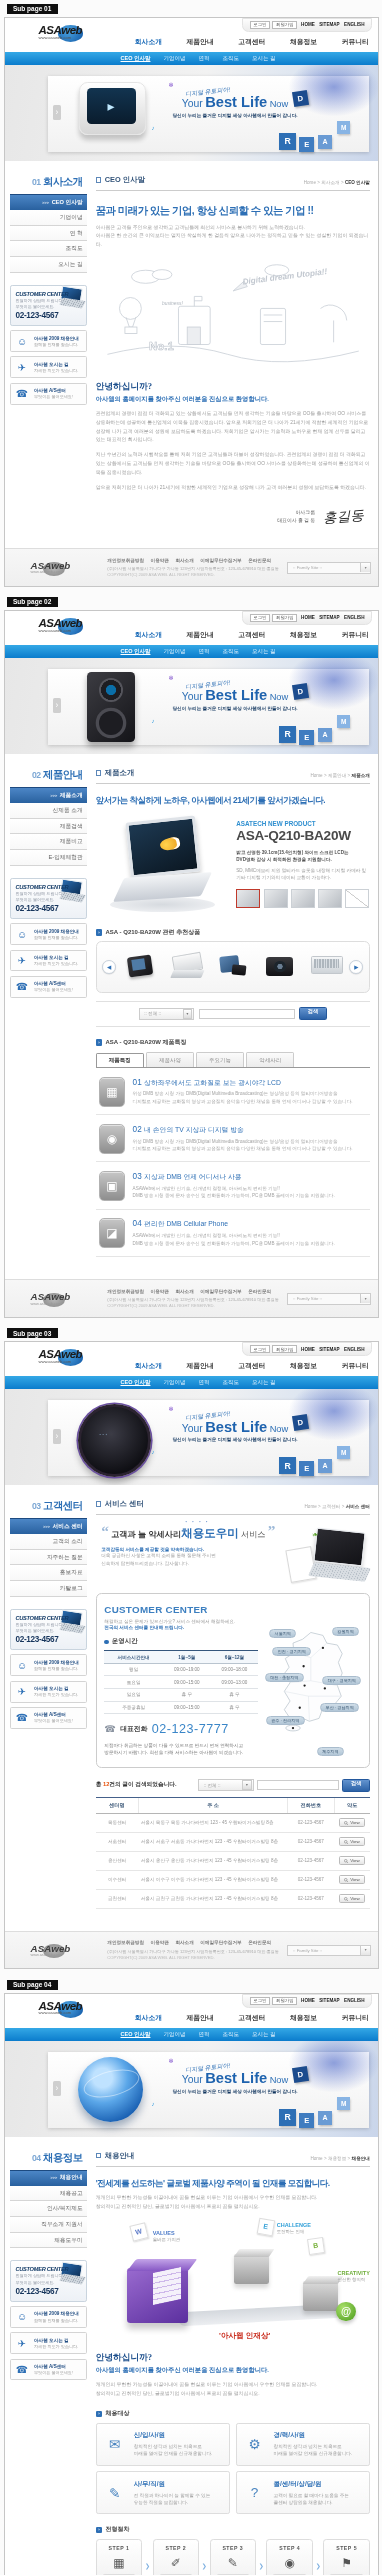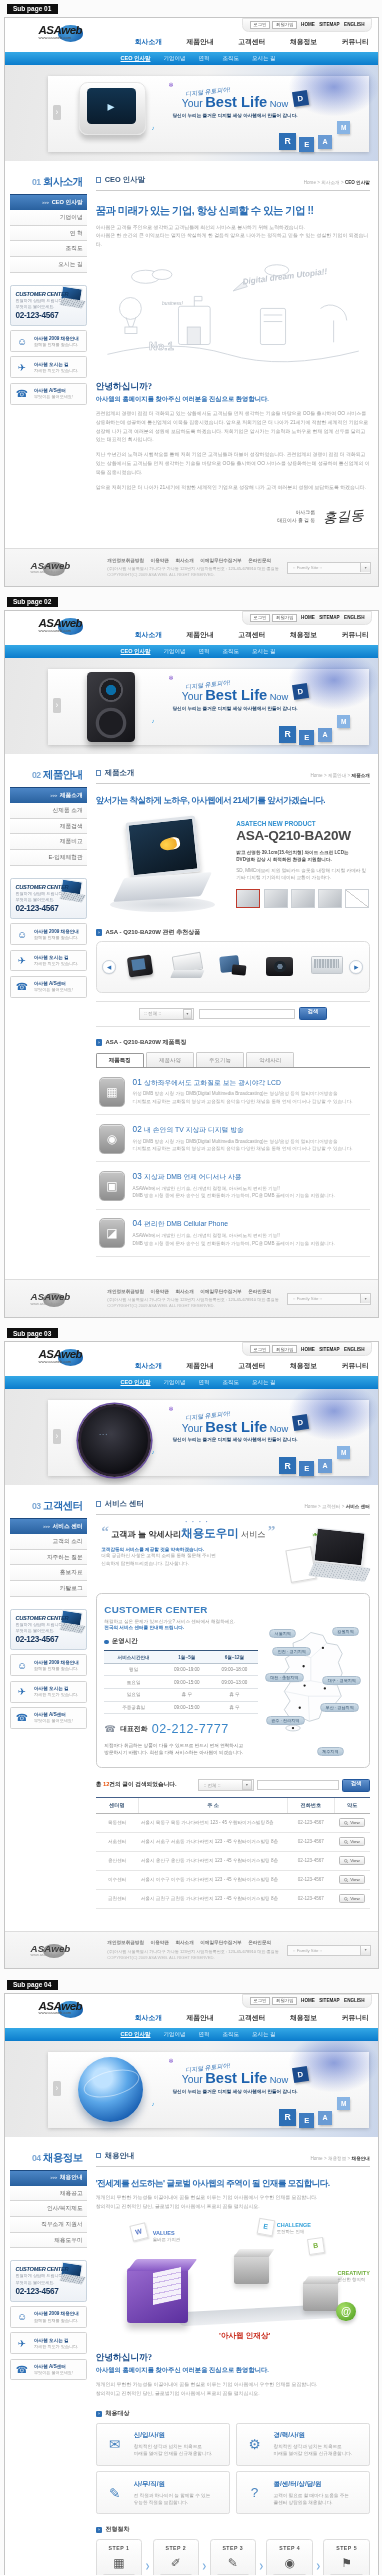--- a/index.html
+++ b/index.html
@@ -825,21 +825,21 @@
                 <tr>
                   <td>주중공휴일</td>
                   <td>09:00~15:00</td>
                   <td>휴 무</td>
                 </tr>
               </tbody>
           </table>
           <div class="telrow">
             <span class="tel-ic">☎</span>
             <span class="tel-lb">대표전화</span>
-            <span class="tel-no">02-212-7777</span>
+            <span class="tel-no">02-123-7777</span>
           </div>
           <div class="ccb-note">
             <div>지점마다 취급하는 상품이 다를 수 있으므로 반드시 먼저 연락하시고</div>
             <div>방문하시기 바랍니다. 최선을 다해 서비스하는 아사웹이 되겠습니다.</div>
           </div>
         </div>
         <div class="map-box">
           <svg viewBox="0 0 200 215">
             <path d="M95,8 L120,14 L128,30 L150,34 L160,52 L152,70 L160,92 L150,118 L158,140 L140,162 L118,170 L112,186 L92,192 L70,182 L52,186 L40,168 L52,150 L40,130 L52,112 L38,96 L50,80 L42,62 L60,50 L58,30 L78,22 Z" fill="#fdfdfe" stroke="#b8c4cc" stroke-width="1.5"></path>
             <path d="M60,50 L95,60 L128,30 M52,112 L95,108 L150,118 M95,60 L95,108 M40,130 L90,140 L158,140 M90,140 L92,192" fill="none" stroke="#dbe2e7" stroke-width="1"></path>
@@ -1086,21 +1086,21 @@
         </div>
     </aside>
     <section class="main">
       <div class="ph">
         <div class="pt">
             <span class="sq"></span>
             <span>채용안내</span>
           </div>
         <div class="bc"><span>Home</span> &gt; <span>채용정보</span> &gt; <b>채용안내</b></div>
       </div>
-      <h2 class="big-blue sm">'전세계를 선도하는'  글로벌 아사웹의 주역이 될 인재를 모집합니다.</h2>
+      <h2 class="big-blue sm">'전세계를 선도하는'  글로벌 제품사양 주역이 될 인재를 모집합니다.</h2>
       <div>
           <div class="gline">개개인의 무한한 가능성을 이끌어내어 꿈을 현실로 이루는 기업 아사웹에서 우수한 인재를 모집합니다.</div>
           <div class="gline">창의적이고 진취적인 당신, 글로벌기업 아사웹에서 프로의 꿈을 펼치십시오.</div>
         </div>
       <div class="illu4">
         <span class="road4"></span>
         <span class="lc lc-w">W</span>
         <span class="lc lc-e">E</span>
         <span class="lc lc-b">B</span>
         <span class="il-lb il-values"><span>VALUES</span><span class="ko">올바른 가치관</span></span>

